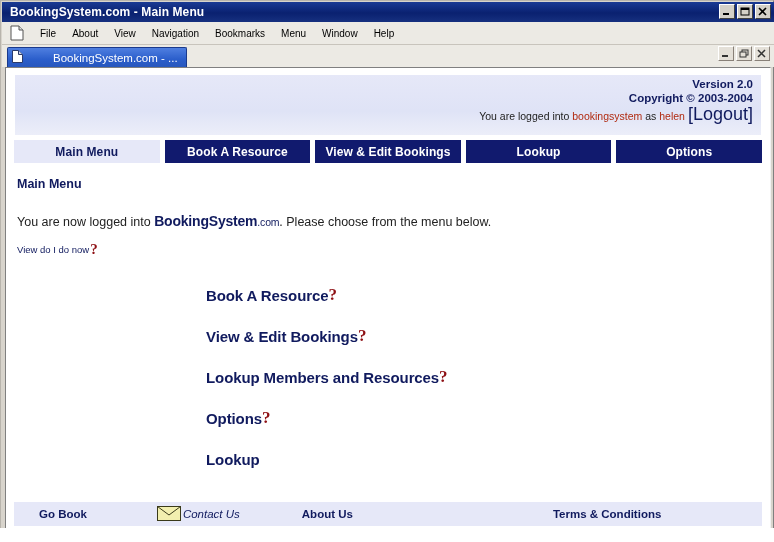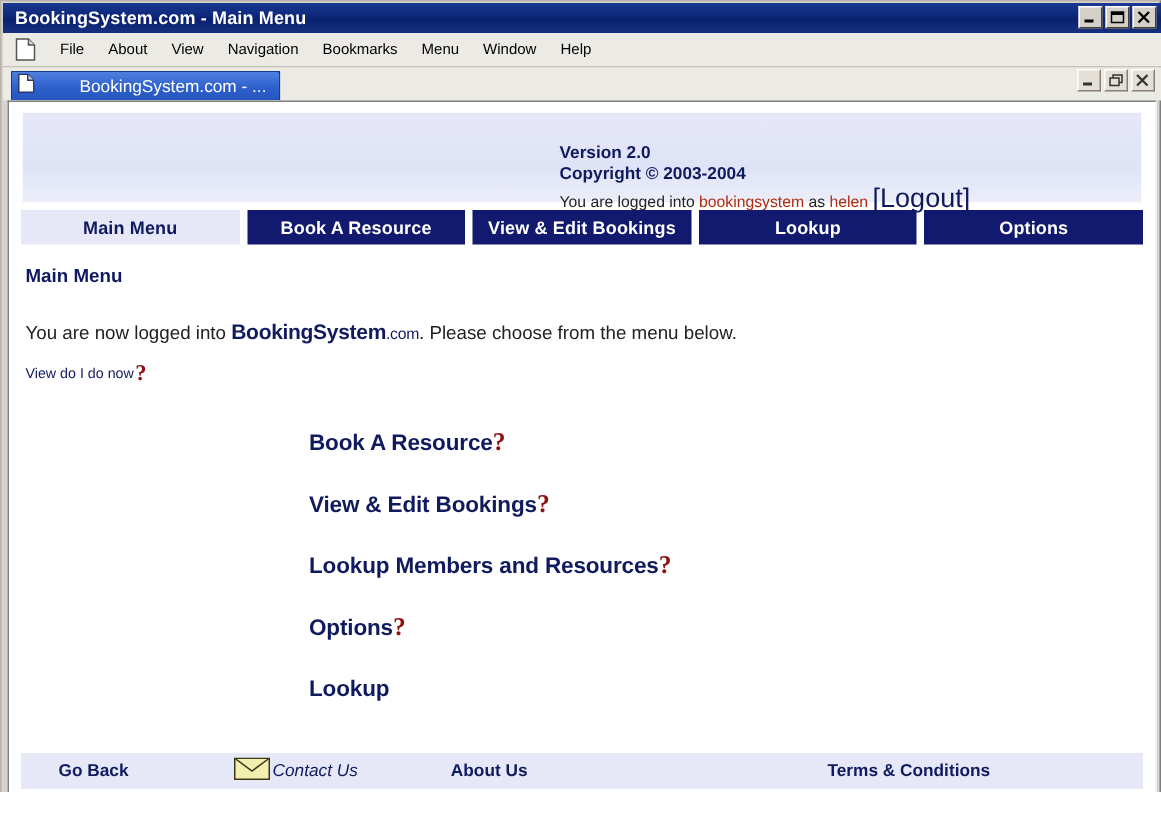--- a/index.html
+++ b/index.html
@@ -200,22 +200,22 @@
     line-height: 30px;
   }
   .logo-text .dotcom {
     font-size: 15px;
     color: #8e1014;
     letter-spacing: -0.3px;
   }
   .hdr-right {
     position: absolute;
     right: 8px;
-    top: 20px;
-    text-align: left;
+    top: 2px;
+    text-align: right;
     width: 380px;
   }
   .ver {
     font-size: 11.5px;
     font-weight: bold;
     color: #101a5e;
     line-height: 14px;
   }
   .loginline {
     margin-top: 3px;
@@ -469,21 +469,21 @@
                 <span>Options</span>
                 <span class="qm">?</span>
               </div>
             <div class="menu-link">
                 <span>Lookup</span>
               </div>
           </div>
         </div>
 
         <div class="footer">
-          <div class="f-item" style="margin-left:25px;">Go Back</div>
+          <div class="f-item" style="margin-left:25px;">Go Book</div>
           <div class="f-item" style="margin-left:70px;">
             <span class="env">
               <svg width="24" height="15" viewBox="0 0 24 15">
                 <rect x="0.5" y="0.5" width="23" height="14" fill="#f2efaf" stroke="#3a3a1a" stroke-width="1"></rect>
                 <path d="M0.5 0.5 L12 9 L23.5 0.5" fill="none" stroke="#3a3a1a" stroke-width="1"></path>
               </svg>
             </span>
             <span class="f-contact">Contact Us</span>
           </div>
           <div class="f-item" style="margin-left:62px;">About Us</div>

